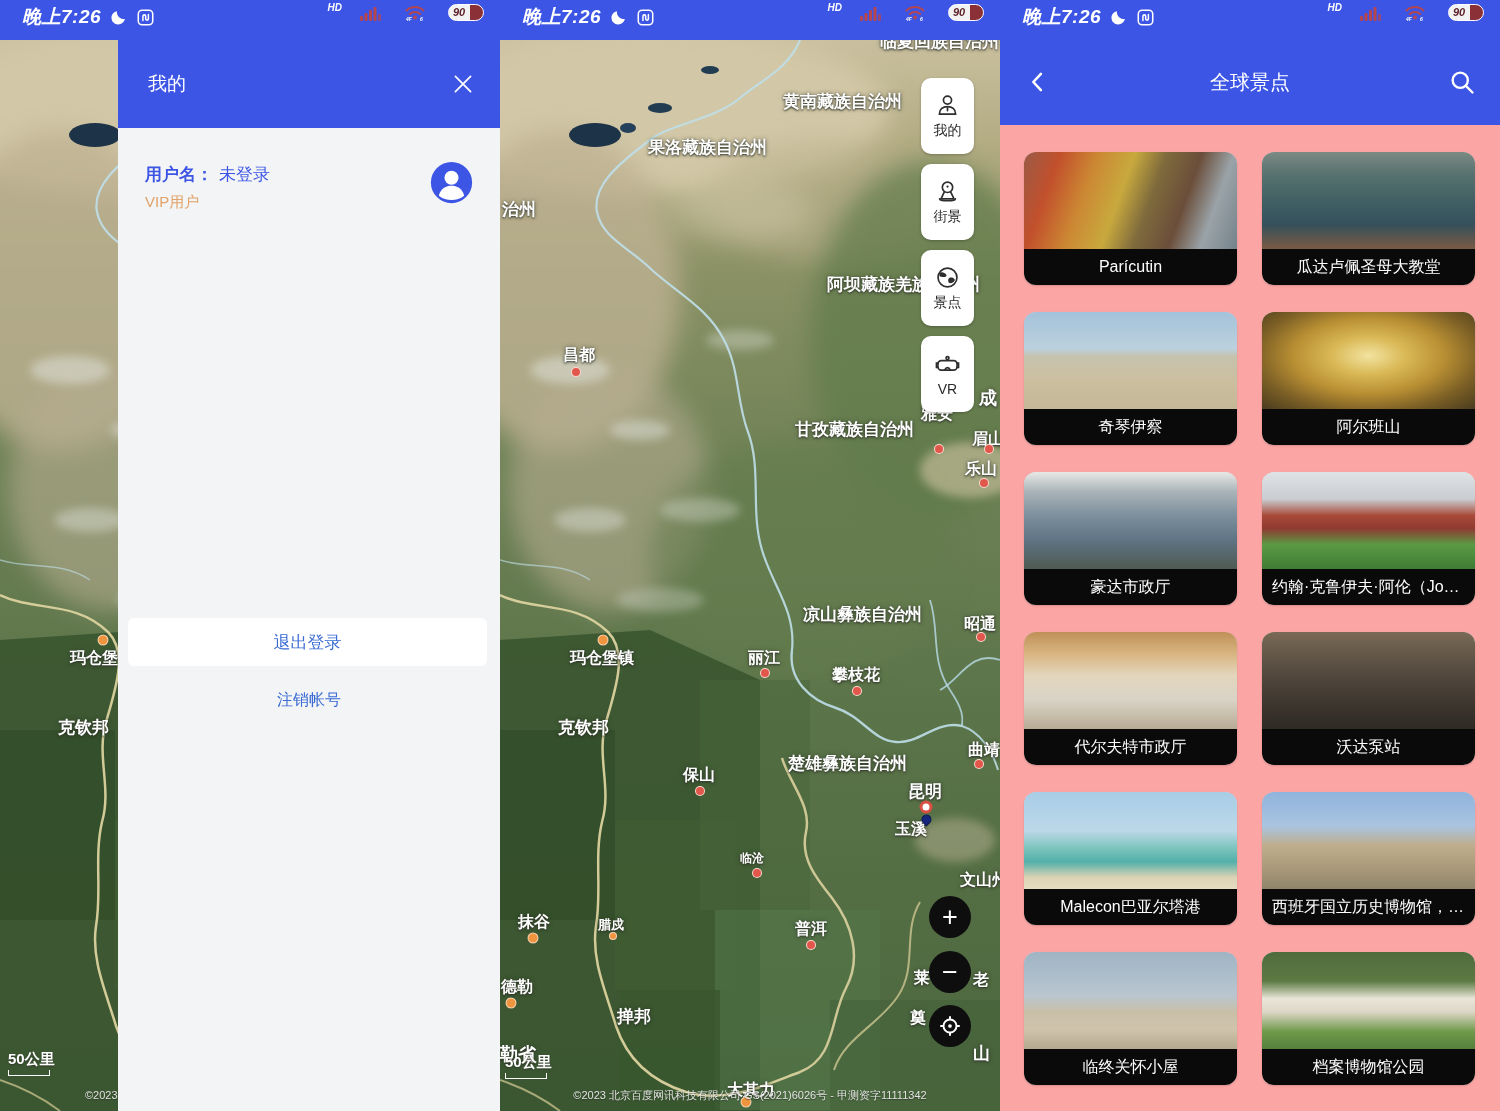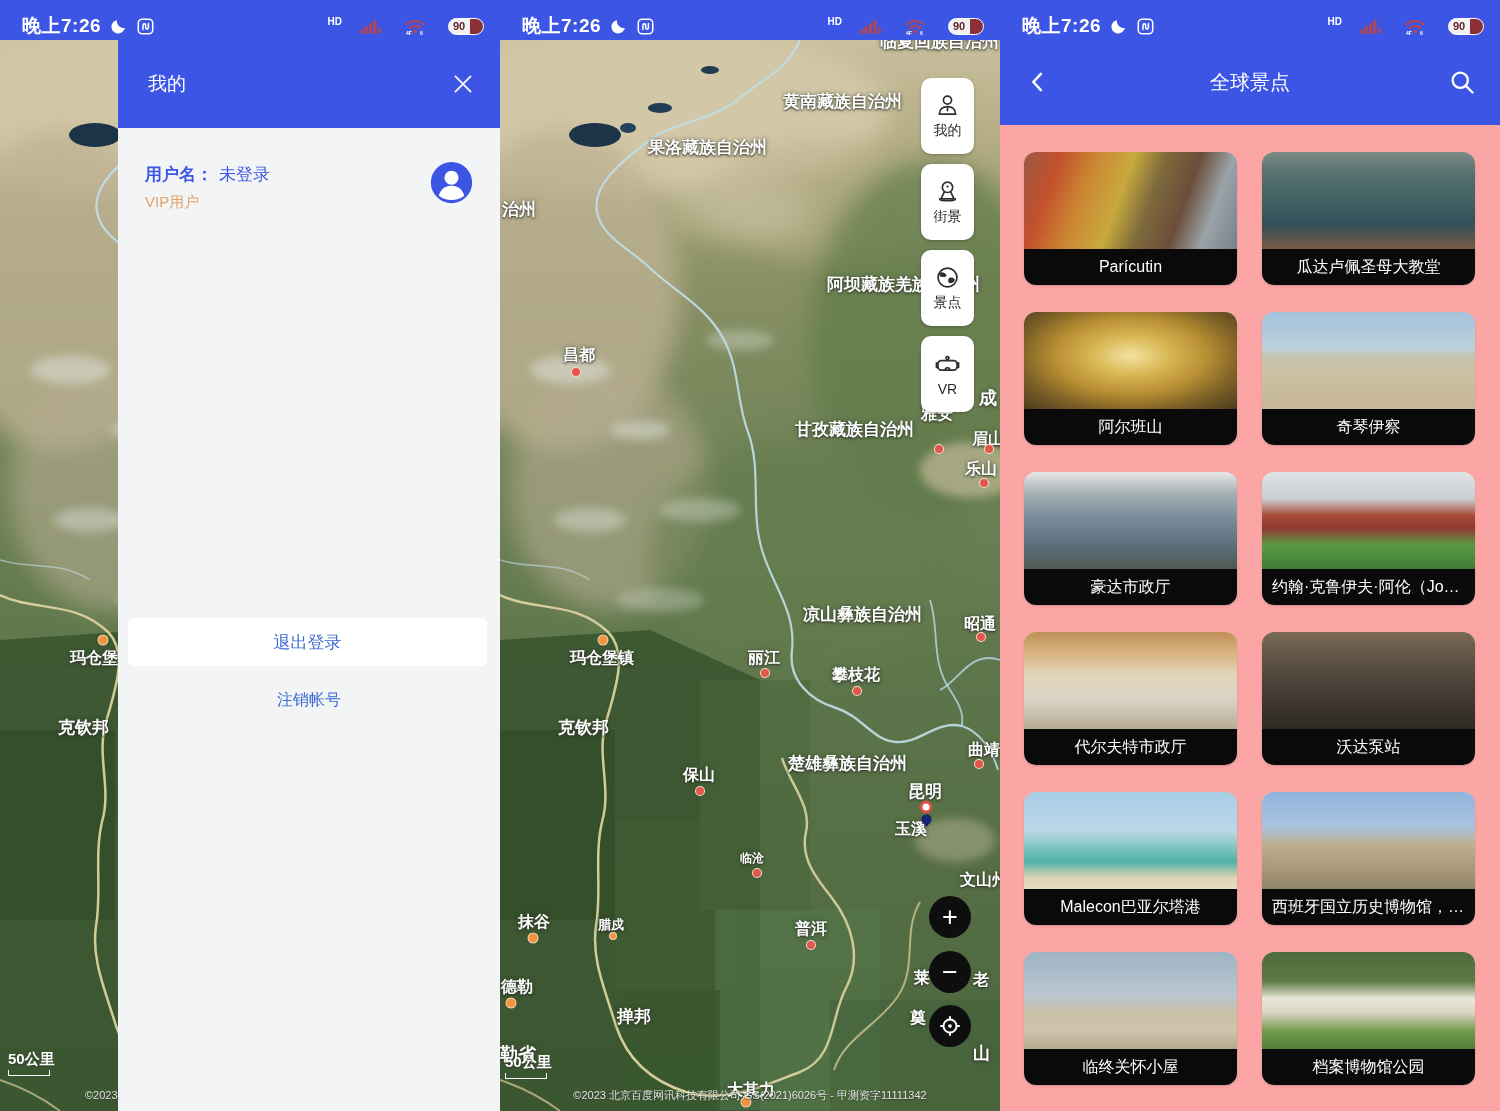--- a/index.html
+++ b/index.html
@@ -2,21 +2,21 @@
 <html><head>
 <meta charset="utf-8">
 <style>
   html,body{margin:0;padding:0;}
   body{width:1500px;height:1111px;font-family:"Liberation Sans","DejaVu Sans",sans-serif;background:#222;}
   .screen{width:1500px;height:1111px;display:flex;overflow:hidden;}
   .phone{position:relative;width:500px;height:1111px;overflow:hidden;background:#5d7449;}
 
   
   .statusbar{position:absolute;top:0;left:0;right:0;height:40px;background:#3c55e5;z-index:20;
-    display:flex;align-items:center;justify-content:space-between;padding:12px 16px 0 22px;box-sizing:border-box;color:#fff;}
+    display:flex;align-items:flex-start;justify-content:space-between;padding:4px 16px 0 22px;box-sizing:border-box;color:#fff;font-style:italic;}
   .sb-left{display:flex;align-items:center;gap:9px;}
   .sb-time{font-size:19px;font-weight:700;letter-spacing:.5px;}
   .sb-right{display:flex;align-items:center;gap:22px;}
   .sb-hd{font-size:10px;font-weight:700;color:#fff;margin-right:-4px;margin-top:-10px;}
   .sb-batt{width:36px;height:17px;border:1.5px solid #fff;border-radius:9px;box-sizing:border-box;
     background:linear-gradient(90deg,#f2f2f2 0 63%,#8c3038 63% 100%);display:flex;align-items:center;}
   .sb-batt span{font-size:11px;font-weight:700;color:#5e2228;margin-left:4px;line-height:1;}
 
   
   .map{position:absolute;inset:0;overflow:hidden;}
@@ -503,28 +503,28 @@
     <div class="poi-body">
         <div class="card">
           <div class="card-img" style="background: linear-gradient(110deg, rgb(154, 90, 70) 0%, rgb(194, 80, 44) 15%, rgb(204, 135, 51) 30%, rgb(200, 169, 62) 45%, rgb(126, 106, 60) 58%, rgb(107, 78, 58) 72%, rgb(154, 163, 168) 85%, rgb(117, 130, 138) 100%);"></div>
           <div class="card-cap">Parícutin</div>
         </div>
         <div class="card">
           <div class="card-img" style="background: linear-gradient(rgb(124, 138, 132) 0%, rgb(85, 112, 110) 25%, rgb(62, 93, 98) 55%, rgb(53, 80, 91) 75%, rgb(122, 90, 67) 100%);"></div>
           <div class="card-cap">瓜达卢佩圣母大教堂</div>
         </div>
         <div class="card">
+          <div class="card-img" style="background: linear-gradient(rgb(163, 194, 218) 0%, rgb(188, 209, 222) 38%, rgb(198, 194, 173) 46%, rgb(203, 191, 160) 70%, rgb(197, 183, 150) 100%);"></div>
+          <div class="card-cap">奇琴伊察</div>
+        </div>
+        <div class="card">
           <div class="card-img" style="background: radial-gradient(at 50% 45%, rgb(242, 227, 160) 0%, rgb(217, 184, 85) 25%, rgb(185, 143, 51) 50%, rgb(122, 94, 37) 75%, rgb(74, 60, 30) 100%);"></div>
           <div class="card-cap">阿尔班山</div>
         </div>
         <div class="card">
-          <div class="card-img" style="background: linear-gradient(rgb(163, 194, 218) 0%, rgb(188, 209, 222) 38%, rgb(198, 194, 173) 46%, rgb(203, 191, 160) 70%, rgb(197, 183, 150) 100%);"></div>
-          <div class="card-cap">奇琴伊察</div>
-        </div>
-        <div class="card">
           <div class="card-img" style="background: linear-gradient(rgb(232, 233, 230) 0%, rgb(170, 180, 184) 20%, rgb(124, 143, 157) 45%, rgb(95, 116, 132) 70%, rgb(78, 90, 82) 100%);"></div>
           <div class="card-cap">豪达市政厅</div>
         </div>
         <div class="card">
           <div class="card-img" style="background: linear-gradient(rgb(223, 227, 230) 0%, rgb(201, 204, 208) 28%, rgb(168, 74, 56) 45%, rgb(143, 58, 48) 58%, rgb(90, 154, 68) 75%, rgb(63, 124, 53) 100%);"></div>
           <div class="card-cap">约翰·克鲁伊夫·阿伦（Johan...</div>
         </div>
         <div class="card">
           <div class="card-img" style="background: linear-gradient(rgb(192, 144, 88) 0%, rgb(216, 180, 128) 22%, rgb(227, 214, 189) 45%, rgb(217, 211, 198) 70%, rgb(184, 171, 148) 100%);"></div>
           <div class="card-cap">代尔夫特市政厅</div>

